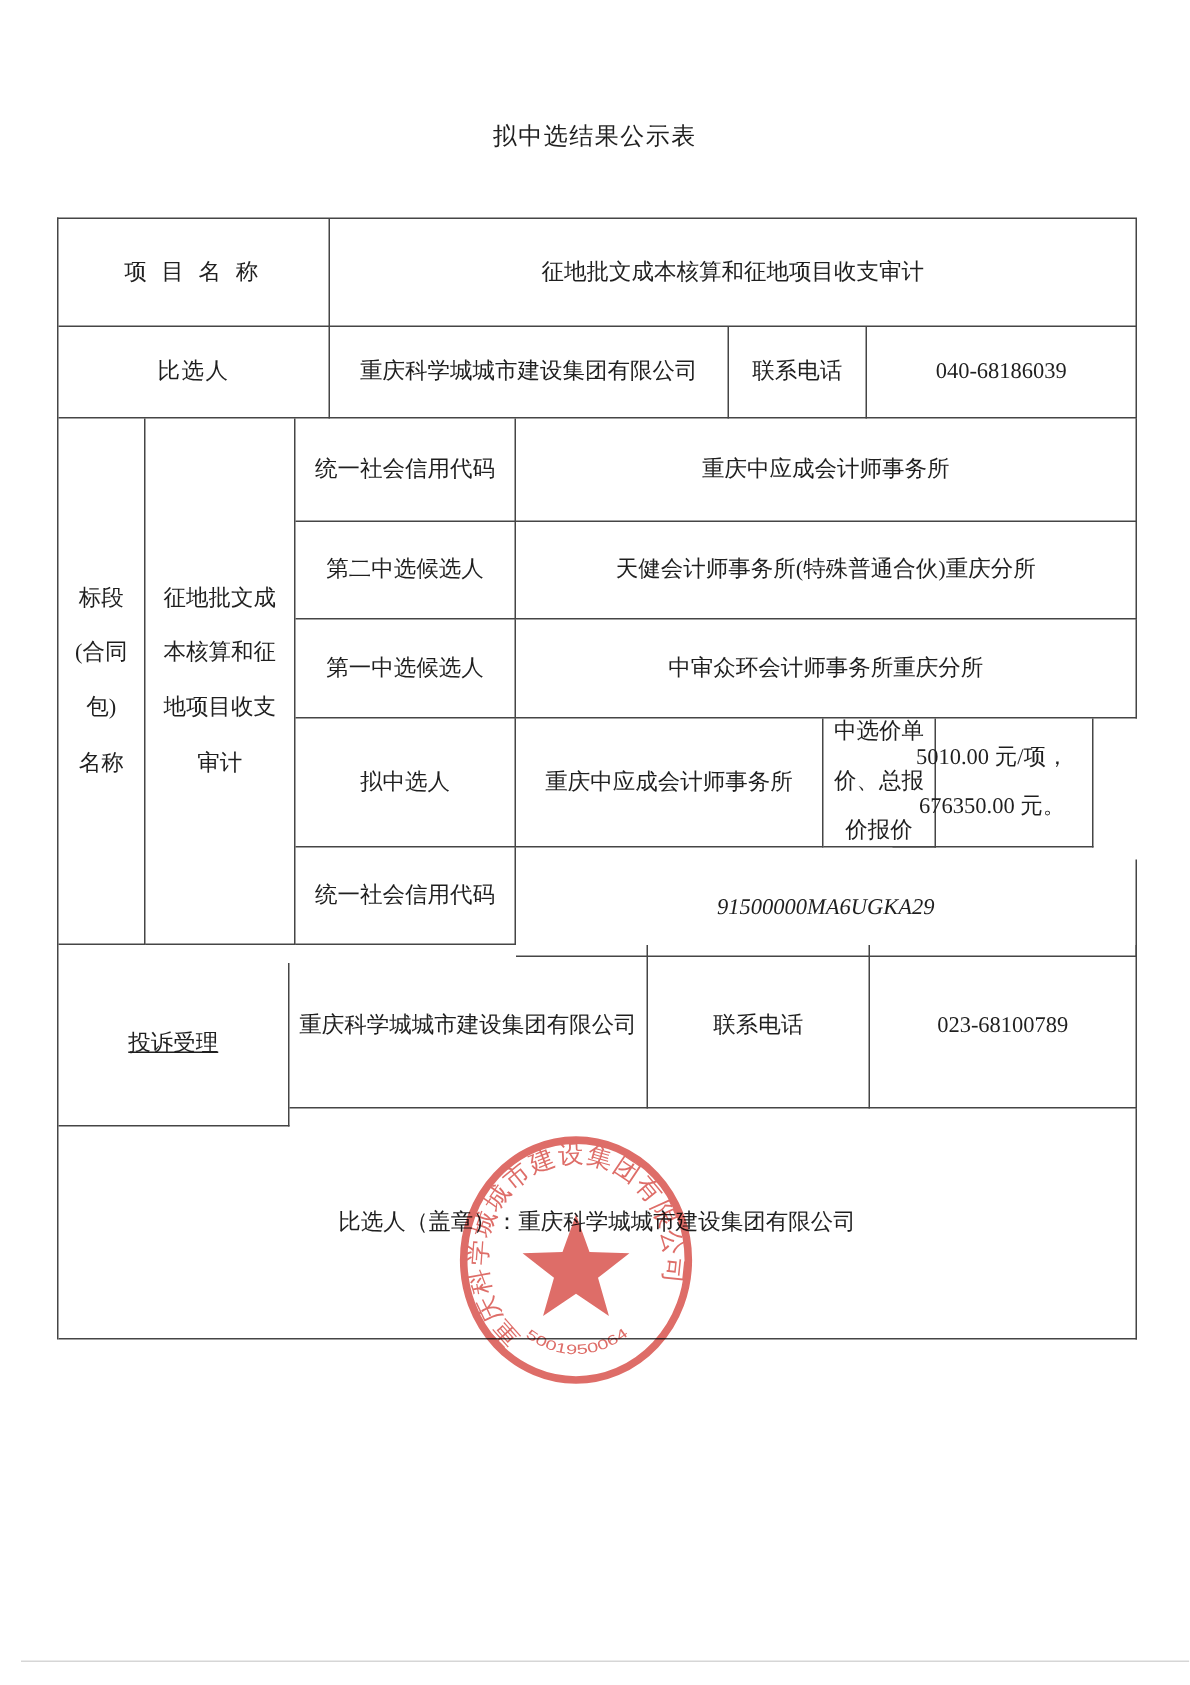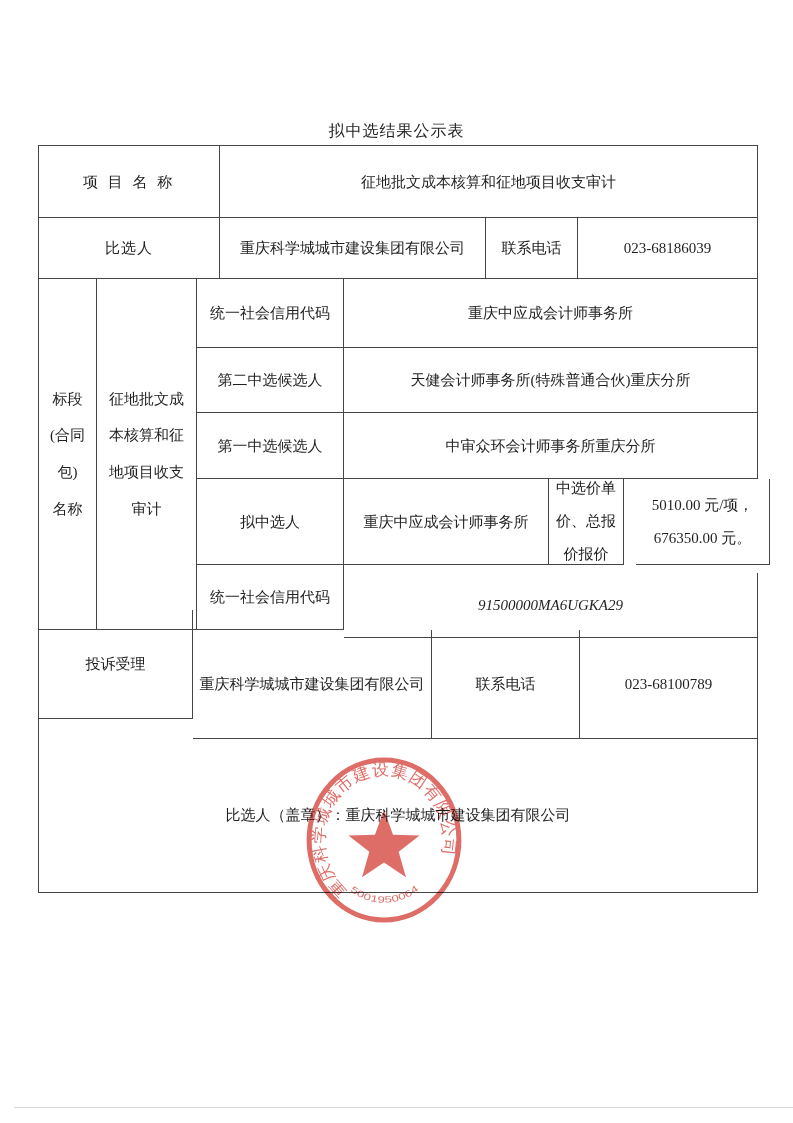--- a/index.html
+++ b/index.html
@@ -8,21 +8,20 @@
     width:793px;height:1123px;
     background:#ffffff;
     font-family:"Liberation Serif","DejaVu Serif",serif;
     color:#1f1f1f;
     overflow:hidden;
   }
   .doc-title{
     position:absolute;top:81px;left:0;width:100%;
     text-align:center;font-size:16px;letter-spacing:1px;
     white-space:pre;
-    margin-top:40px;
   }
   .doc-subtitle{
     position:absolute;top:117px;left:0;width:100%;
     text-align:center;font-size:15.5px;
     white-space:pre;
   }
   .tbl{
     position:absolute;left:38px;top:145px;width:719px;height:747px;
     border-top:1px solid #454545;border-left:1px solid #454545;
   }
@@ -51,26 +50,26 @@
   .c-c1-label{left:158px;top:133px;width:147px;height:69px;}
   .c-c1-value{left:305px;top:133px;width:414px;height:69px;}
   .c-c2-label{left:158px;top:202px;width:147px;height:65px;}
   .c-c2-value{left:305px;top:202px;width:414px;height:65px;}
   .c-c3-label{left:158px;top:267px;width:147px;height:66px;}
   .c-c3-value{left:305px;top:267px;width:414px;height:66px;}
   
   .c-w-label{left:158px;top:333px;width:147px;height:86px;}
   .c-w-company{left:305px;top:333px;width:205px;height:86px;}
   .c-w-plabel{left:510px;top:333px;width:75px;height:86px;text-align:center;}
-  .c-w-pvalue{left:597px;top:333px;width:134px;height:86px;}
+  .c-w-pvalue{left:556px;top:333px;width:134px;height:86px;}
   
   .c-code-label{left:158px;top:419px;width:147px;height:65px;}
   .c-code-value{left:305px;top:427px;width:414px;height:65px;font-style:italic;}
   
-  .c-r4-label{left:0;top:464px;width:154px;height:109px;}
+  .c-r4-label{left:0;top:496px;width:154px;height:109px;text-decoration:underline;}
   .c-r4-company{left:154px;top:484px;width:239px;height:109px;}
   .c-r4-phlabel{left:393px;top:484px;width:148px;height:109px;}
   .c-r4-phone{left:541px;top:484px;width:178px;height:109px;text-align:right;}
   
   .c-r5{left:0;top:593px;width:719px;height:154px;
     align-items:flex-start;padding-top:64px;}
   
   .seal{
     position:absolute;left:303px;top:753px;width:162px;height:170px;
     opacity:0.85;mix-blend-mode:multiply;
@@ -90,21 +89,21 @@
   <div class="doc-title">拟中选结果公示表</div>
 
   <div class="tbl">
 
     <div class="cell c-r1-label">项 目 名 称</div>
     <div class="cell c-r1-value">征地批文成本核算和征地项目收支审计</div>
 
     <div class="cell c-r2-label">比选人</div>
     <div class="cell c-r2-company">重庆科学城城市建设集团有限公司</div>
     <div class="cell c-r2-phlabel">联系电话</div>
-    <div class="cell c-r2-phone">023-68186039</div>
+    <div class="cell c-r2-phone">040-68186039</div>
 
     <div class="cell c-colA pre lh-tall">标段
 (合同
 包)
 名称</div>
     <div class="cell c-colB pre lh-tall">征地批文成
 本核算和征
 地项目收支
 审计</div>
 

